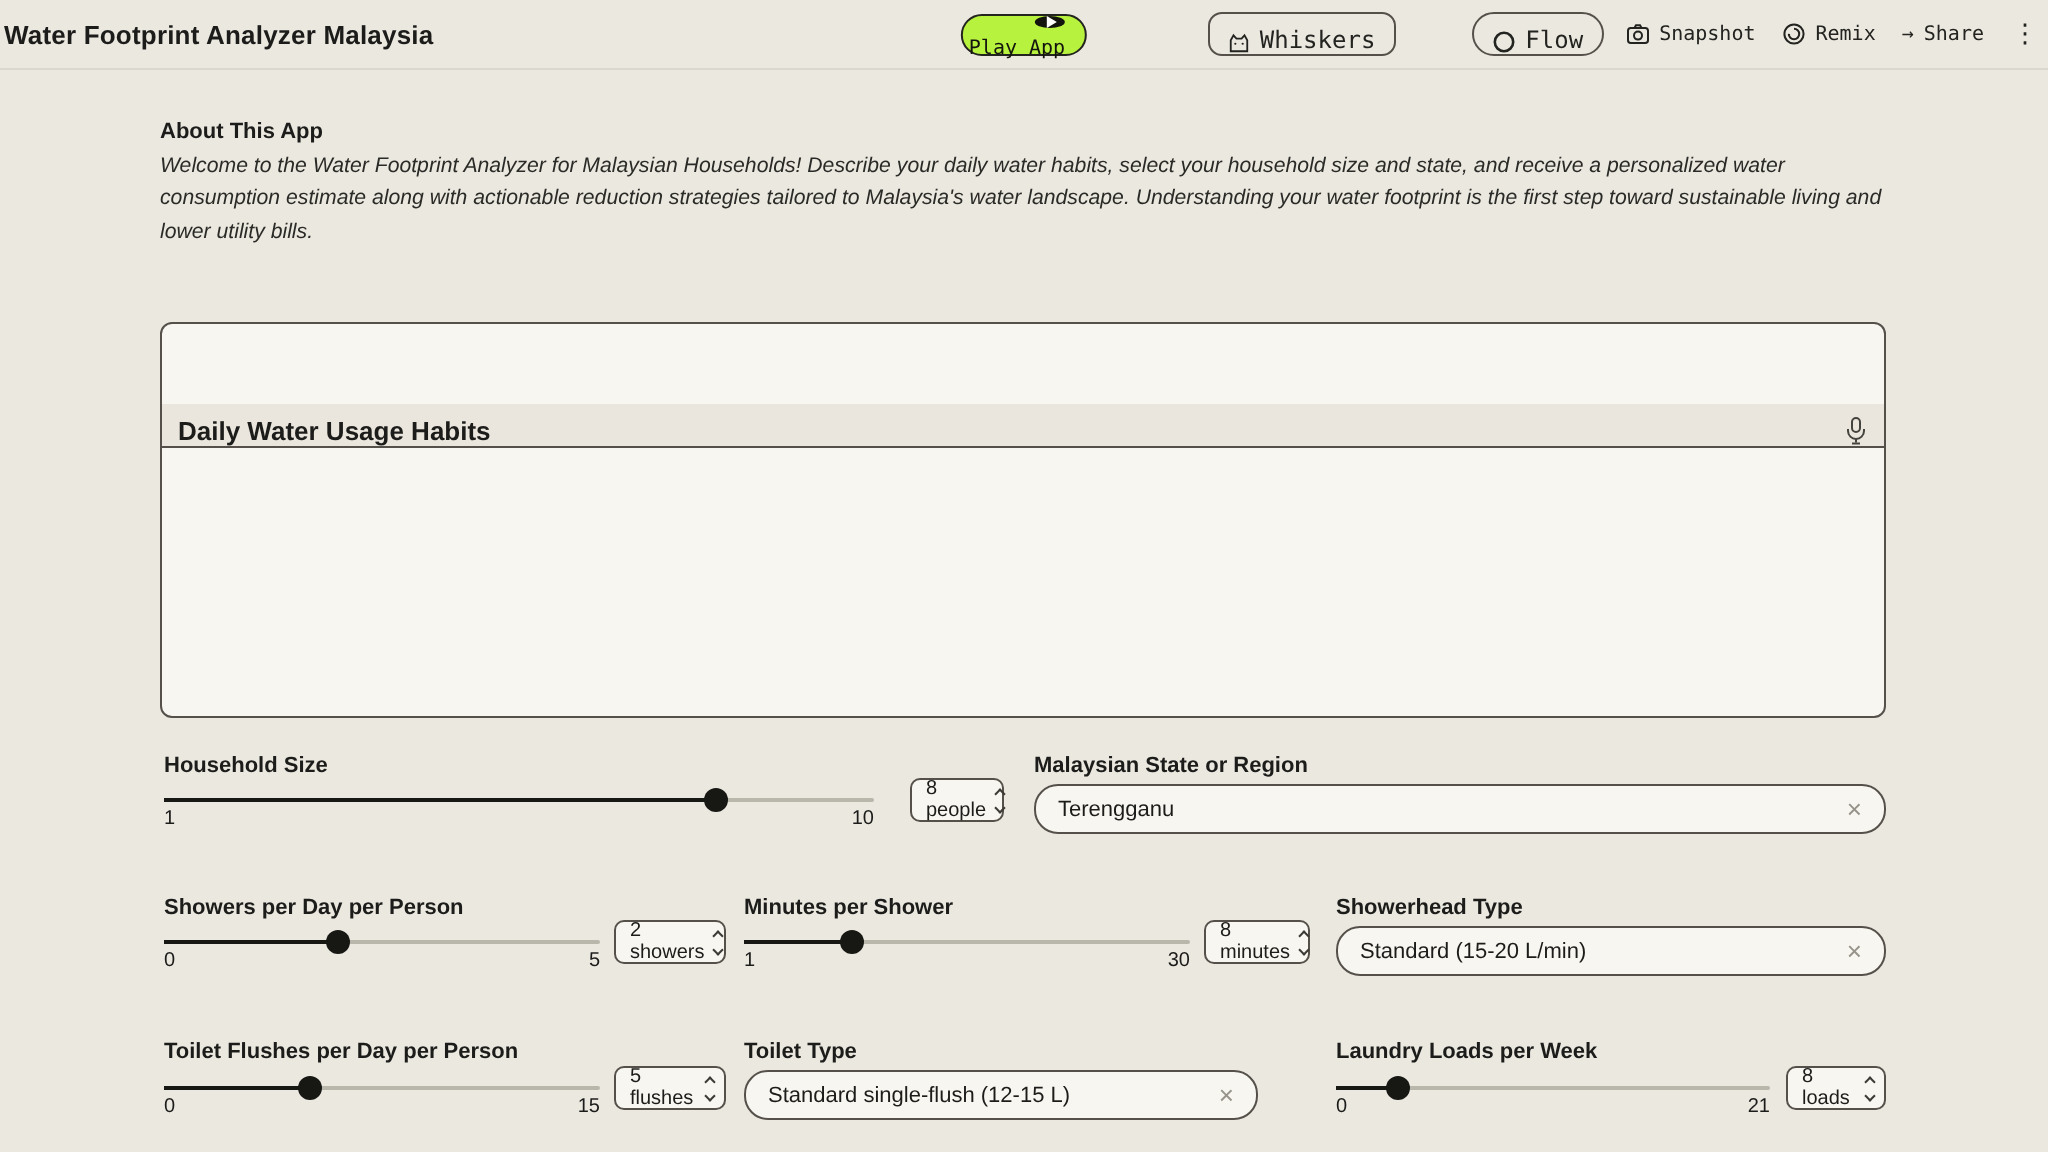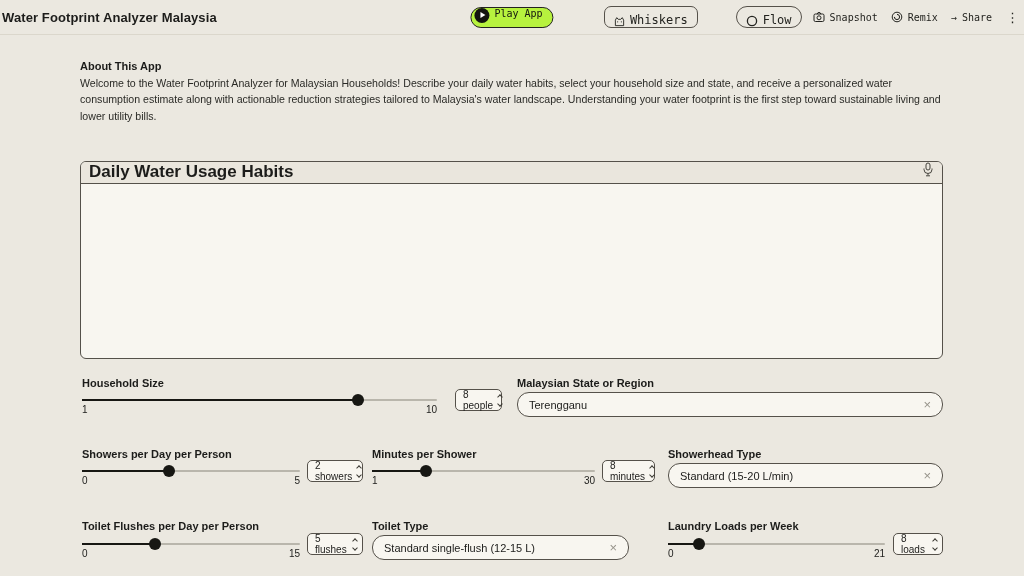--- a/index.html
+++ b/index.html
@@ -11,24 +11,24 @@
   }
   
   .topbar {
     position:absolute; left:0; top:0; width:1024px; height:35px;
     display:flex; align-items:center; padding:0 2px;
     border-bottom:1px solid #dbd7cc; background:#ebe8e0;
   }
   .app-title { font-size:13px; font-weight:700; letter-spacing:.1px; }
   .play-btn {
     position:absolute; left:50%; transform:translateX(-50%);
-    display:flex; align-items:flex-start; gap:5px;
+    display:flex; align-items:flex-end; gap:5px;
     background:#b7f23e; border:1px solid #23231f; border-radius:999px;
     height:21px; padding:0 10px 0 3px; cursor:pointer;
-    font-family:"DejaVu Sans Mono", monospace; font-size:10px; color:#14140f;
+    font-family:"DejaVu Sans Mono", monospace; font-size:10px; color:#14140f;flex-direction:column;
   }
   .play-circle {
     width:15px; height:15px; border-radius:50%; background:#14140f;
     display:flex; align-items:center; justify-content:center;
   }
   .play-tri {
     width:0; height:0; margin-left:1px;
     border-left:5px solid #ffffff; border-top:3px solid transparent; border-bottom:3px solid transparent;
   }
   .top-actions {
@@ -45,30 +45,30 @@
   .flat {
     display:flex; align-items:center; gap:5px; background:none; border:none;
     font-family:inherit; font-size:10px; color:#23231f; cursor:pointer; padding:0 2px;
   }
   .kebab { font-size:13px; line-height:1; cursor:pointer; padding:0 3px; color:#23231f; }
   .icon-svg { display:block; }
   
   .about-heading { position:absolute; left:80px; top:60px; font-size:11px; font-weight:700; }
   .about-body {
     position:absolute; left:80px; top:75px; width:864px;
-    font-size:10.6px; line-height:1.55; color:#2a2a26;
+    font-size:10.6px; line-height:1.55; color:#2a2a26;font-style:italic;
   }
   
   .prompt-card {
     position:absolute; left:80px; top:161px; width:863px; height:198px;
     border:1px solid #55514a; border-radius:6px; background:#f8f6f0; overflow:hidden;
   }
   .prompt-head {
     height:22px; background:#eae6dd; border-bottom:1px solid #55514a;
-    display:flex; align-items:flex-start; padding:0 8px; font-size:17px; font-weight:600;
+    display:flex; align-items:flex-end; padding:0 8px; font-size:13px; font-weight:600;margin-top:40px;
   }
   .mic-btn { margin-left:auto; background:none; border:none; cursor:pointer; display:flex; align-items:center; }
   .prompt-body { padding:9px 10px; font-size:11px; line-height:1.4; color:#1c1c1a; }
   
   .flabel { position:absolute; font-size:11px; font-weight:600; color:#1c1c1a; }
   
   .slider { position:absolute; height:22px; cursor:pointer; }
   .slider .track {
     position:absolute; left:0; right:0; top:5px; height:2px;
     background:#b9b6ac; border-radius:2px;

